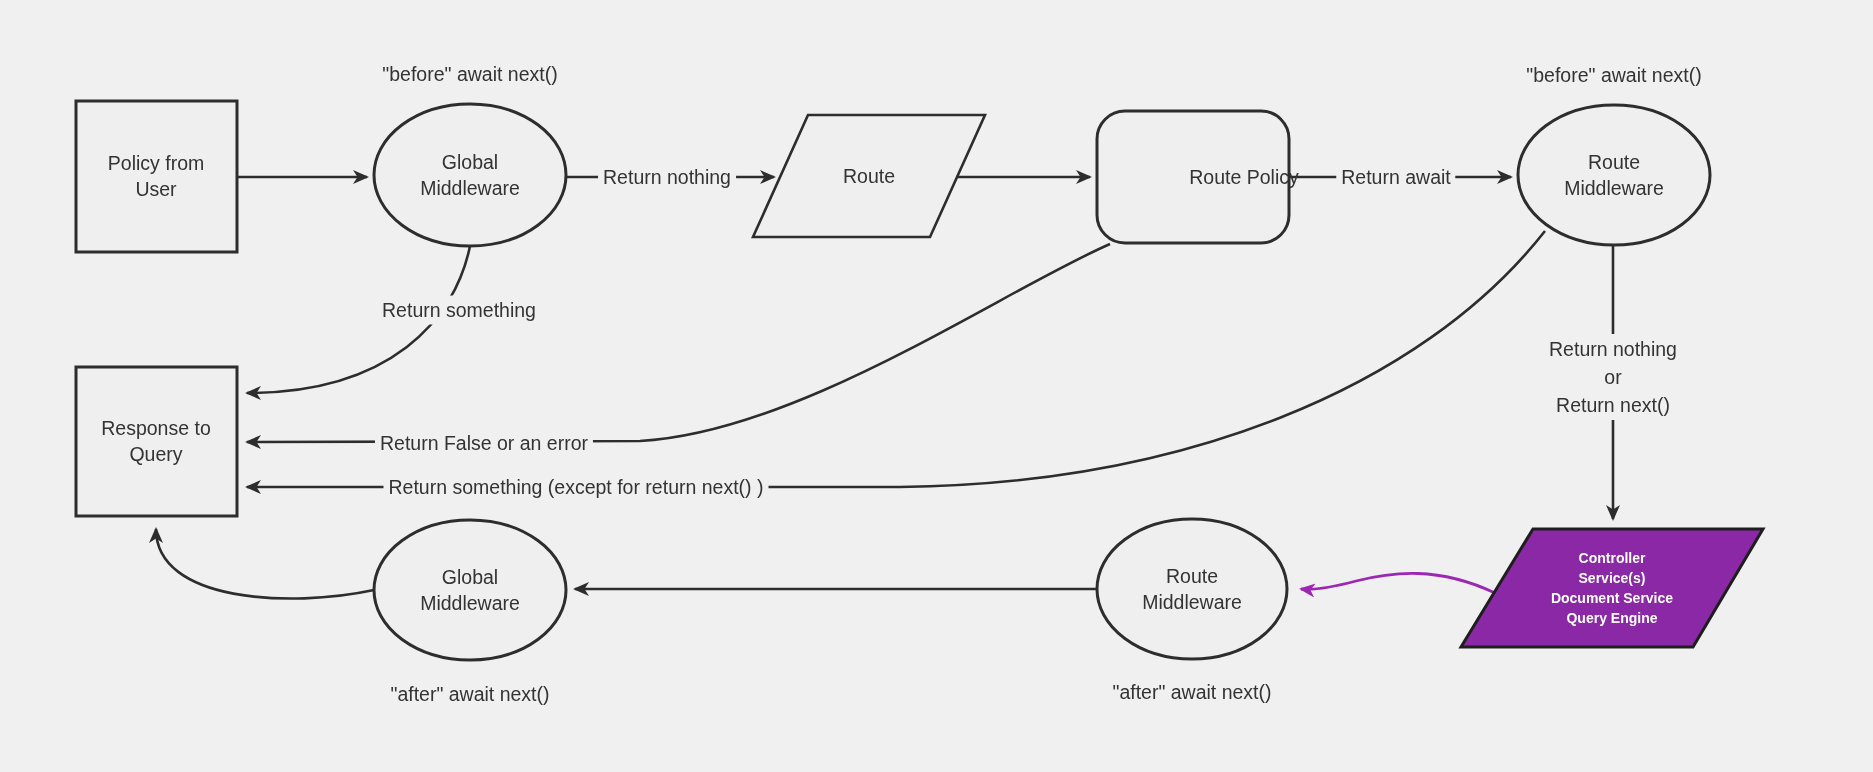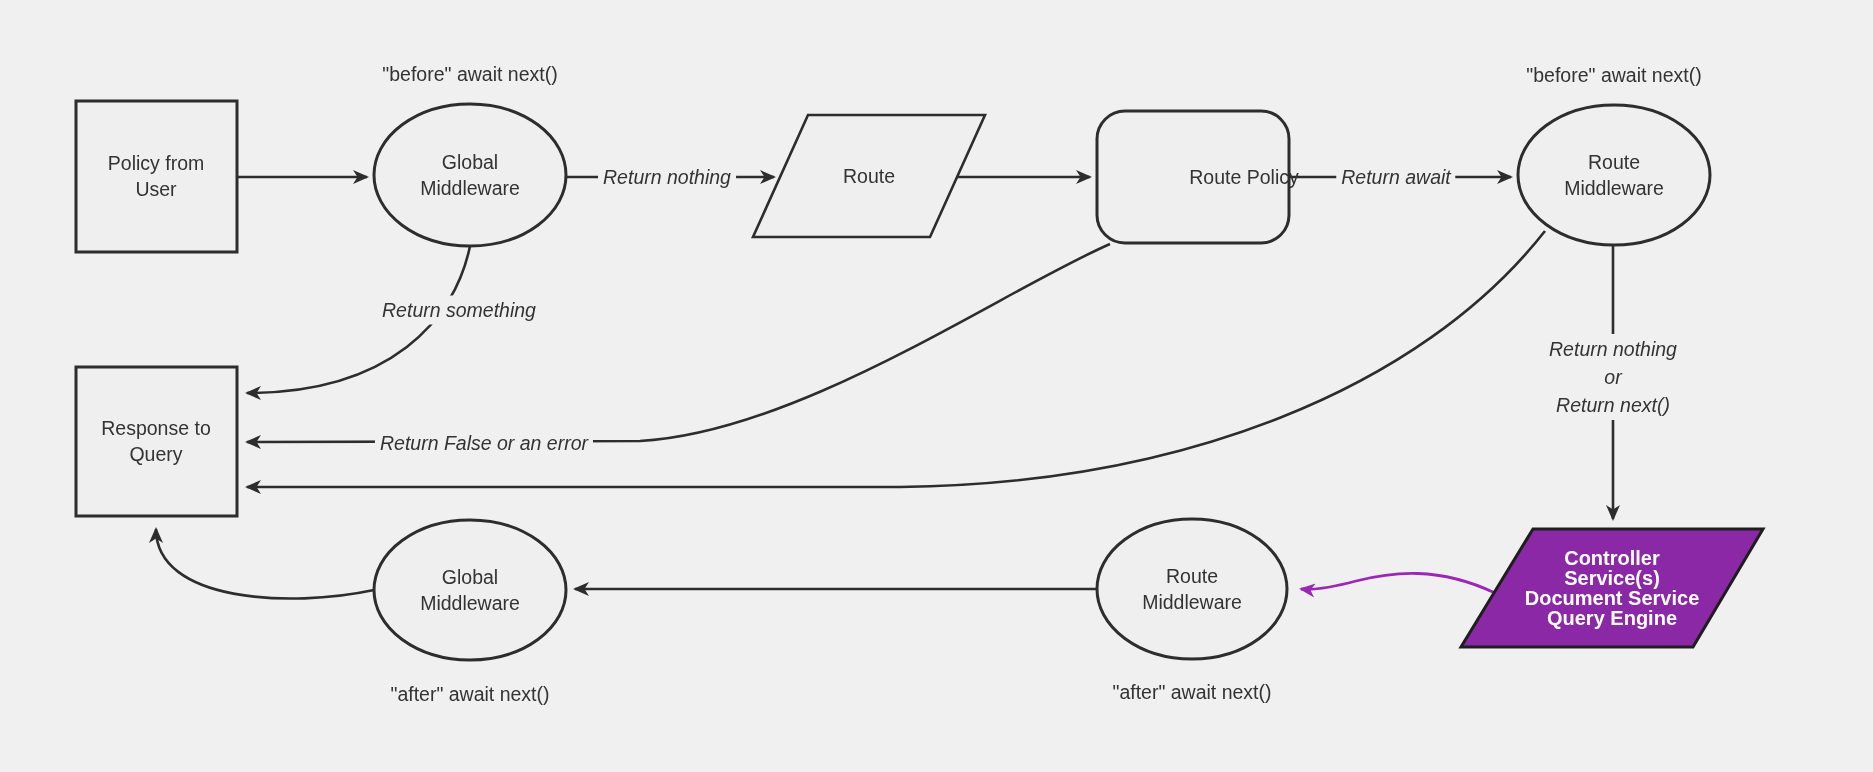--- a/index.html
+++ b/index.html
@@ -23,24 +23,24 @@
   .edge{fill:none;stroke:var(--stroke);stroke-width:2.6;}
   .edge-purple{fill:none;stroke:var(--purple);stroke-width:2.8;}
   .arrow-dark{fill:var(--stroke);}
   .arrow-purple{fill:var(--purple);}
   .lbl{
     position:absolute;transform:translate(-50%,-50%);
     white-space:pre-line;text-align:center;
     font-size:19.5px;line-height:26px;color:var(--text);
   }
   .node-lbl{pointer-events:none;}
-  .edge-lbl{background:var(--bg);padding:1px 5px;line-height:27px;font-style:italic;}
+  .edge-lbl{background:var(--bg);padding:1px 5px;line-height:27px;}
   .controller-lbl{
     color:var(--controller-text);font-weight:bold;
-    font-size:20px;line-height:20px;
+    font-size:14px;line-height:20px;
   }
   .ann{font-size:19.5px;}
 </style>
 </head>
 <body>
 
 <div class="canvas">
 
   <svg class="layer" width="1873" height="772" viewBox="0 0 1873 772">
     <defs>
@@ -96,17 +96,18 @@
 
   <div class="lbl ann" style="left:470px;top:74px">"before" await next()</div>
   <div class="lbl ann" style="left:1614px;top:75px">"before" await next()</div>
   <div class="lbl ann" style="left:470px;top:694px">"after" await next()</div>
   <div class="lbl ann" style="left:1192px;top:692px">"after" await next()</div>
 
   <div class="lbl edge-lbl" style="left:667px;top:177px">Return nothing</div>
   <div class="lbl edge-lbl" style="left:1396px;top:177px">Return await</div>
   <div class="lbl edge-lbl" style="left:459px;top:310px">Return something</div>
   <div class="lbl edge-lbl" style="left:484px;top:443px">Return False or an error</div>
+  <div class="lbl edge-lbl" style="left:576px;top:487px">Return something (except for return next() )</div>
   <div class="lbl edge-lbl" style="left:1613px;top:377px;line-height:28px">Return nothing
 or
 Return next()</div>
 
 </div>
 
 </body></html>

